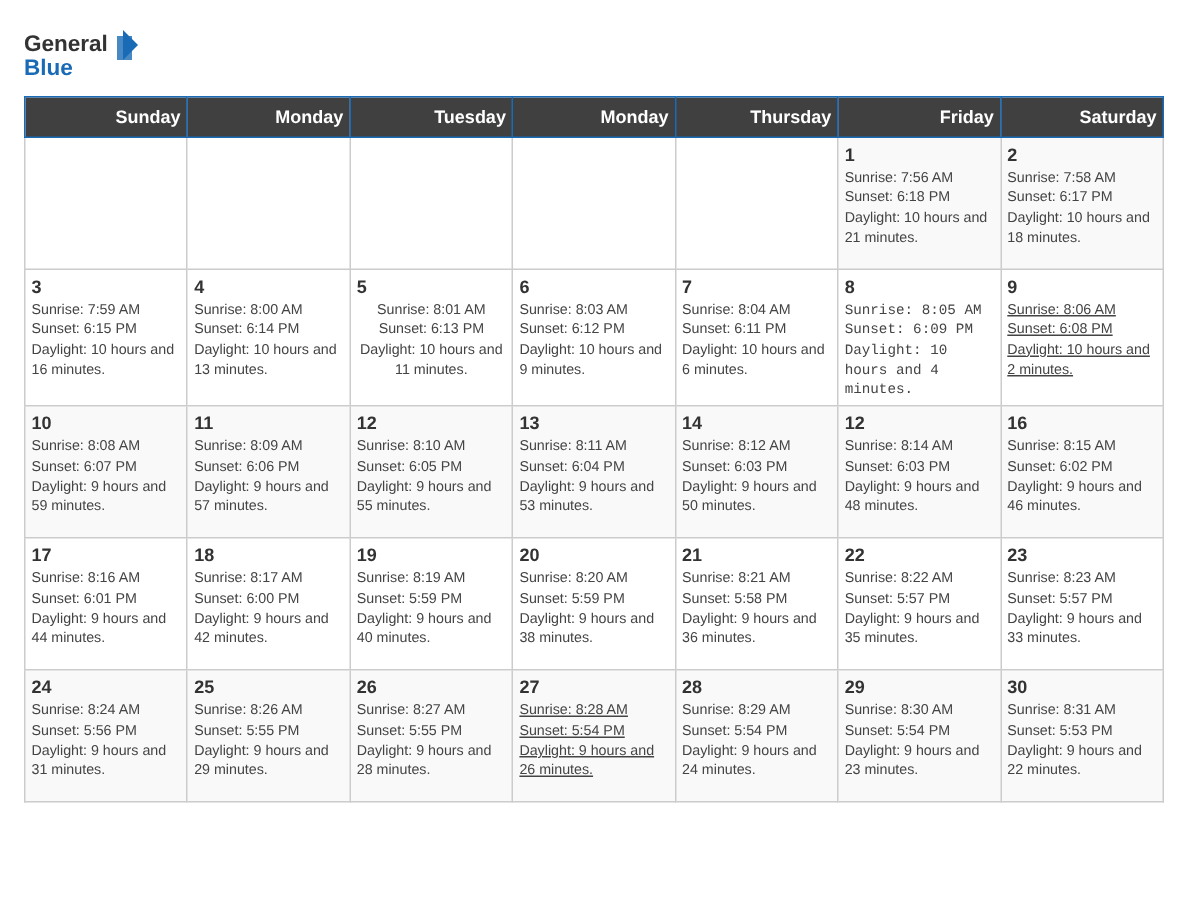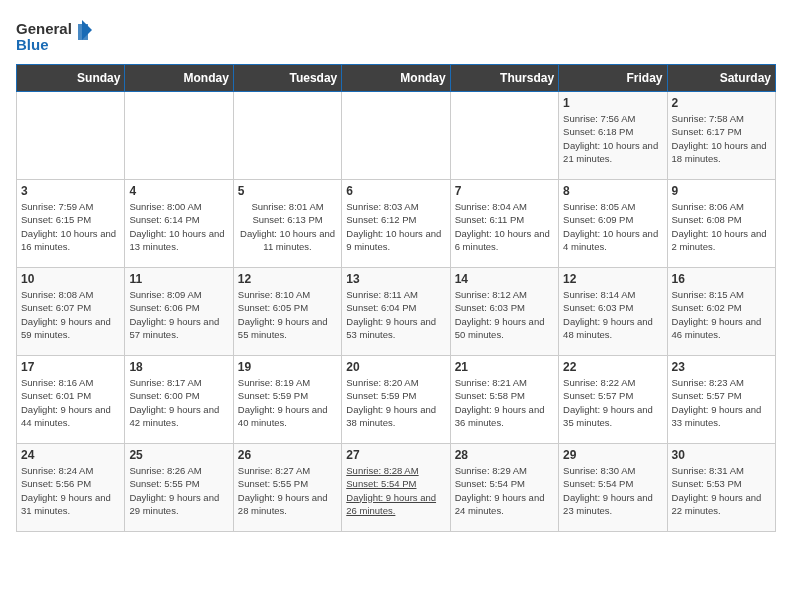--- a/index.html
+++ b/index.html
@@ -156,27 +156,27 @@
 Daylight: 10 hours and 9 minutes.</div>
         </td>
         <td>
           <span class="day-number">7</span>
           <div class="day-info" style="white-space: pre-line;">Sunrise: 8:04 AM
 Sunset: 6:11 PM
 Daylight: 10 hours and 6 minutes.</div>
         </td>
         <td>
           <span class="day-number">8</span>
-          <div class="day-info" style="white-space: pre-line;">Sunrise: 8:05 AM
+          <div class="day-info" style="white-space: pre-line; font-family: Liberation Mono, monospace;">Sunrise: 8:05 AM
 Sunset: 6:09 PM
 Daylight: 10 hours and 4 minutes.</div>
         </td>
         <td>
           <span class="day-number">9</span>
-          <div class="day-info" style="white-space: pre-line;">Sunrise: 8:06 AM
+          <div class="day-info" style="white-space: pre-line; text-decoration: underline;">Sunrise: 8:06 AM
 Sunset: 6:08 PM
 Daylight: 10 hours and 2 minutes.</div>
         </td>
       </tr>
       <tr>
         <td>
           <span class="day-number">10</span>
           <div class="day-info" style="white-space: pre-line;">Sunrise: 8:08 AM
 Sunset: 6:07 PM
 Daylight: 9 hours and 59 minutes.</div>

